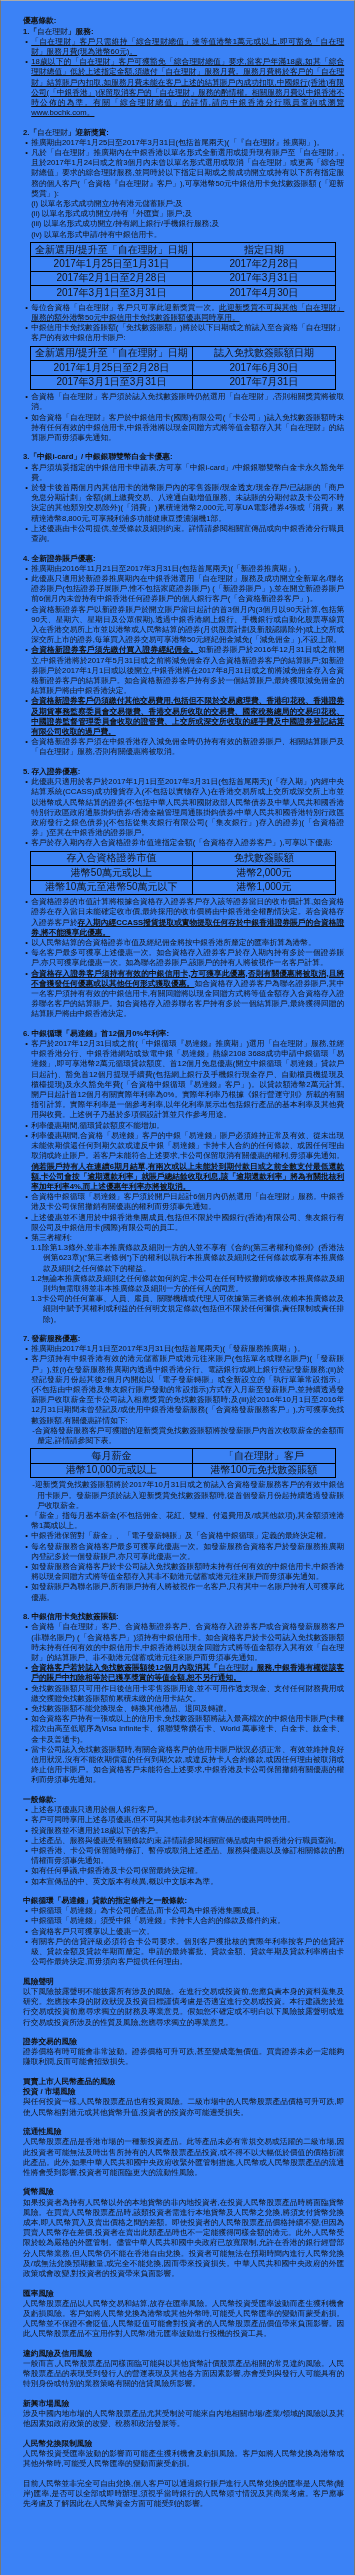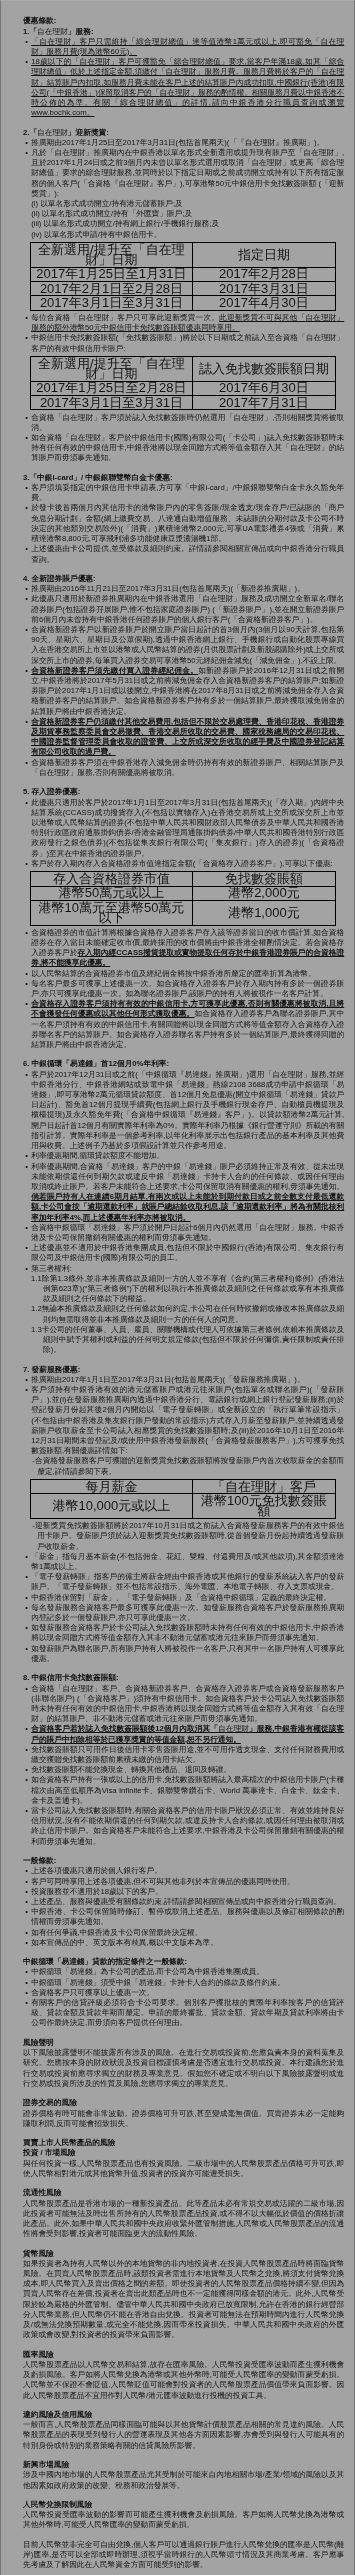--- a/index.html
+++ b/index.html
@@ -5,35 +5,35 @@
   html,body{margin:0;padding:0;background:#fff;}
   .page{
     position:relative;
     width:355px;height:2576px;box-sizing:border-box;
     border-left:0.5px solid #777;border-right:0.5px solid #777;
     border-top:0.5px solid #aaa;border-bottom:1.6px solid #000;
     padding:15.3px 9.8px 16.4px 22px;
     font-family:"Liberation Sans",sans-serif;
     font-size:7.7px;line-height:10.2px;color:#141414;
     text-align:justify;overflow:hidden;
-    background:#a3a3a3;
+    background:#3b82f6;
   }
   .h{font-weight:700;}
   .p{}
   .sp{height:9.3px;}
   .b{position:relative;padding-left:8.2px;}
   .b::before{content:"\2022";position:absolute;left:2.2px;top:0;}
   .s{padding-left:8.2px;}
   .n{padding-left:20px;text-indent:-12px;}
   .d{padding-left:14.2px;text-indent:-4.9px;}
   .u{text-decoration:underline;}
   .bu{font-weight:700;text-decoration:underline;}
   b{font-weight:400;}
   table.tb{border-collapse:collapse;margin:2.2px 0 2.2px 7.1px;width:306px;
-    text-align:center;font-size:13px;line-height:10.2px;}
+    text-align:center;font-size:10px;line-height:10.2px;}
   table.tb td{border:0.8px solid #000;padding:1.6px 2.2px;}
   table.tb td.c1{width:53%;}
 </style>
 </head>
 <body>
 
 <div class="page">
     <div class="h"><span>優惠條款:</span></div>
     <div class="h"><span>1.「<b>自在理財</b>」服務:</span></div>
     <div class="b"><span class="u">「<b>自在理財</b>」客戶只需維持「綜合理財總值」達等值港幣1萬元或以上,即可豁免「<b>自在理財</b>」服務月費(現為港幣60元)。</span></div>
@@ -146,21 +146,20 @@
           <td><span>「<b>自在理財</b>」客戶</span></td>
         </tr>
         <tr>
           <td class="c1"><span>港幣10,000元或以上</span></td>
           <td><span>港幣100元免找數簽賬額</span></td>
         </tr>
       </tbody>
     </table>
     <div class="d"><span>-迎新獎賞免找數簽賬額將於2017年10月31日或之前誌入合資格發薪服務客戶的有效中銀信用卡賬戶。發薪賬戶須於誌入迎新獎賞免找數簽賬額時,從首個發薪月份起持續透過發薪賬戶收取薪金。</span></div>
     <div class="b"><span>「薪金」指每月基本薪金(不包括佣金、花紅、雙糧、付還費用及/或其他款項),其金額須達港幣1萬或以上。</span></div>
-    <div class="b"><span>「電子發薪轉賬」指客戶的僱主將薪金經由中銀香港或其他銀行的發薪系統誌入客戶的發薪賬戶。「電子發薪轉賬」並不包括常設指示、海外電匯、本地電子轉賬、存入支票或現金。</span></div>
     <div class="b"><span>中銀香港保留對「薪金」、「電子發薪轉賬」及「合資格中銀循環」定義的最終決定權。</span></div>
     <div class="b"><span>每名發薪服務合資格客戶最多可獲享此優惠一次。如發薪服務合資格客戶於發薪服務推廣期內登記多於一個發薪賬戶,亦只可享此優惠一次。</span></div>
     <div class="b"><span>如發薪服務合資格客戶於卡公司誌入免找數簽賬額時未持有任何有效的中銀信用卡,中銀香港將以現金回贈方式將等值金額存入其非不動港元儲蓄或港元往來賬戶而毋須事先通知。</span></div>
     <div class="b"><span>如發薪賬戶為聯名賬戶,所有賬戶持有人將被視作一名客戶,只有其中一名賬戶持有人可獲享此優惠。</span></div>
     <div class="sp"></div>
     <div class="h"><span>8. 中銀信用卡免找數簽賬額:</span></div>
     <div class="b"><span>合資格「<b>自在理財</b>」客戶、合資格新證券客戶、合資格存入證券客戶或合資格發薪服務客戶(非聯名賬戶) (「合資格客戶」)須持有中銀信用卡。如合資格客戶於卡公司誌入免找數簽賬額時未持有任何有效的中銀信用卡,中銀香港將以現金回贈方式將等值金額存入其有效「<b>自在理財</b>」的結算賬戶、非不動港元儲蓄或港元往來賬戶而毋須事先通知。</span></div>
     <div class="b"><span class="bu">合資格客戶若於誌入免找數簽賬額後12個月內取消其「<b>自在理財</b>」服務,中銀香港有權從該客戶的賬戶中扣除相等於已獲享獎賞的等值金額,恕不另行通知。</span></div>
     <div class="b"><span>免找數簽賬額只可用作日後信用卡零售簽賬用途,並不可用作透支現金、支付任何財務費用或繳交獲贈免找數簽賬額前累積未繳的信用卡結欠。</span></div>
     <div class="b"><span>免找數簽賬額不能兌換現金、轉換其他禮品、退回及轉讓。</span></div>

